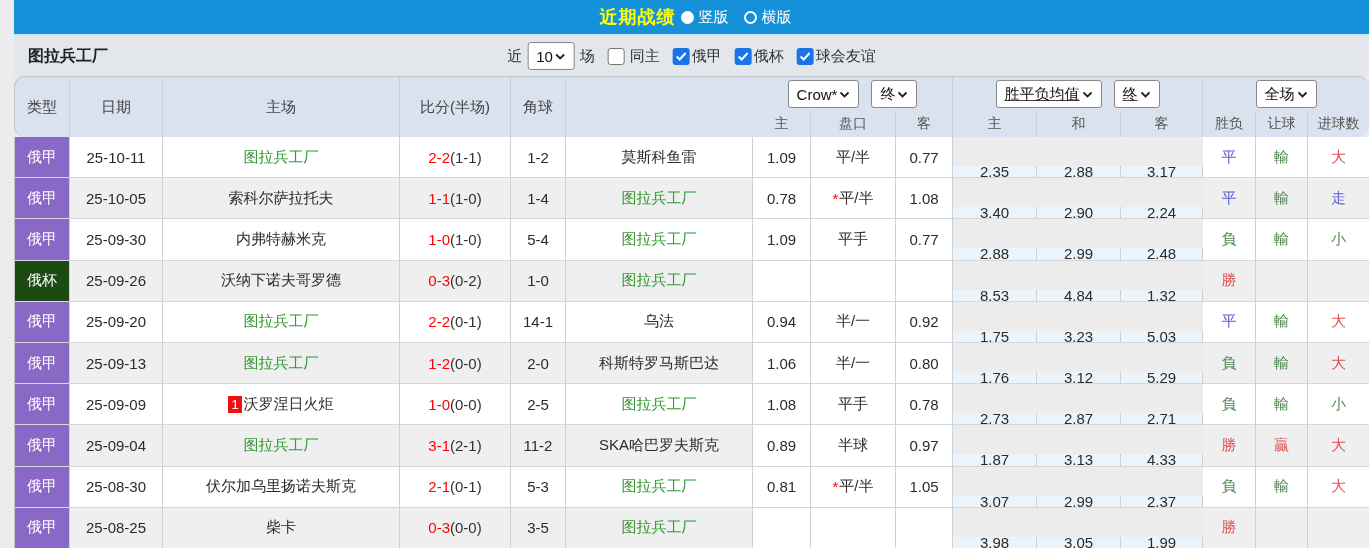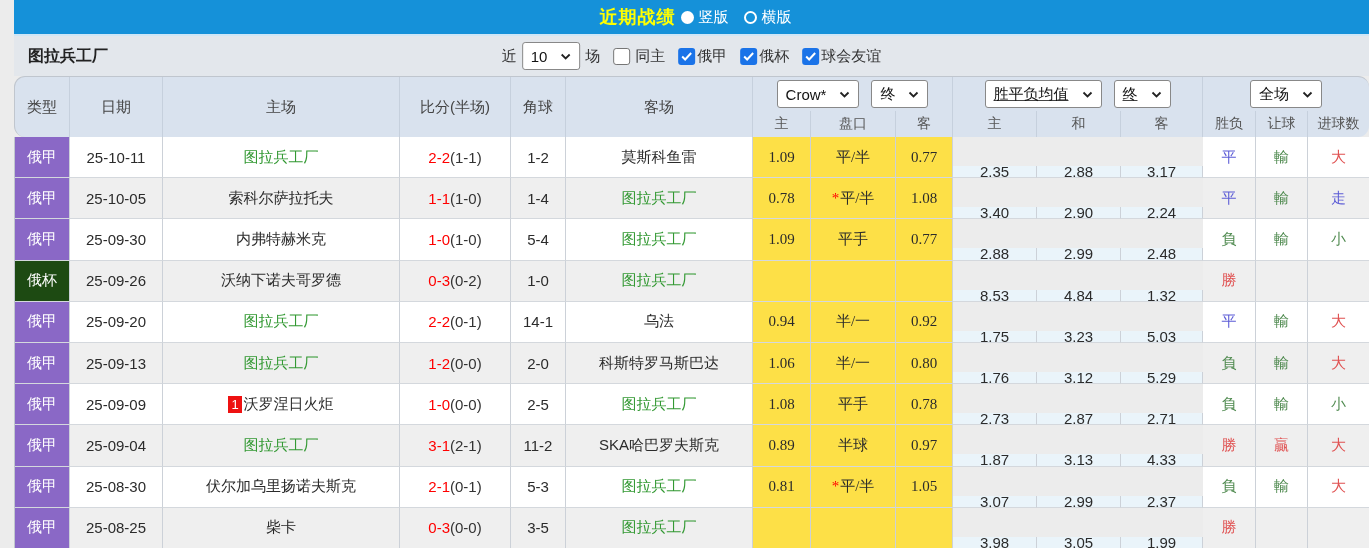--- a/index.html
+++ b/index.html
@@ -12,42 +12,42 @@
   .topbar .title{color:#ffff00;font-weight:bold;font-size:18px;letter-spacing:1px;}
   .topbar .rlabel{color:#ffffff;font-size:15px;}
   .radio{width:13px;height:13px;border-radius:50%;box-sizing:border-box;display:inline-block;cursor:pointer;}
   .radio.on{background:#ffffff;}
   .radio.off{border:2.5px solid #ffffff;background:transparent;margin-left:10px;}
 
   
   .filterbar{height:40px;background:#e3e7ec;position:relative;display:flex;align-items:center;}
   .teamname{font-weight:bold;font-size:16px;color:#222;padding-left:14px;}
   .controls{position:absolute;left:50%;transform:translateX(-50%);display:flex;align-items:center;gap:5px;font-size:15px;color:#333;white-space:nowrap;}
-  .sel{display:inline-flex;align-items:center;gap:13px;background:#fff;border:1px solid #888;
+  .sel{display:inline-flex;align-items:center;gap:2px;background:#fff;border:1px solid #888;
     border-radius:3px;padding:2px 8px;height:22px;font-size:15px;color:#111;cursor:pointer;}
   .cb{width:17px;height:17px;border-radius:3px;box-sizing:border-box;display:inline-flex;
     align-items:center;justify-content:center;cursor:pointer;margin-left:8px;}
   .cb.off{background:#fff;border:1.5px solid #767676;}
   .cb.on{background:#1a73e8;}
   .cb svg{display:block;}
 
   
   .grid{display:grid;grid-template-columns:55px 93px 237px 111px 55px 187px 58px 85px 57px 84px 84px 82px 53px 52px 62px;}
   .thead{background:#d9e2ee;border-top:1px solid #c0c6ce;border-left:1px solid #c0c6ce;box-sizing:border-box;border-radius:11px;}
   .th{display:flex;align-items:center;justify-content:center;border-right:1px solid #c6d0dd;
     box-sizing:border-box;font-size:15px;color:#444;}
   .th.main{grid-row:1 / span 2;height:60px;}
   .th.group{grid-row:1;height:34px;gap:12px;}
   .th.sub{grid-row:2;height:26px;font-size:14px;color:#555;}
   .tbody{border-left:1px solid #c0c6ce;}
   .row{display:grid;grid-template-columns:55px 93px 237px 111px 55px 187px 58px 85px 57px 84px 84px 82px 53px 52px 62px;height:41.2px;}
   .td{display:flex;align-items:center;justify-content:center;border-right:1px solid #ccd1d8;
     border-bottom:1px solid #d4d8dd;box-sizing:border-box;font-size:15px;color:#2b2b2b;background:#fff;white-space:nowrap;overflow:hidden;}
   .row:nth-child(even) .td.plain{background:#efefef;}
-  .td.ah{background:#fde047;font-family:Liberation Serif, serif;}
+  .td.ah{background:#ffffff;}
   .td.eu{background:#eaf4fa;margin-top:29px;}
   .td.type{color:#fff;font-size:15px;}
   .td.type.purple{background:#8a68c6;}
   .td.type.green{background:#1d4a12;}
   .team-green{color:#339933;}
   .score-main{color:#ff0000;}
   .score-half{color:#333;}
   .star{color:#ff0000;margin-right:1px;}
   .rank{background:#ee1111;color:#fff;font-size:13px;padding:0 3px;margin-right:2px;line-height:17px;}
   .t-blue{color:#5c5cd6;}
@@ -100,21 +100,20 @@
       <span style="margin-left:-3px;">球会友谊</span>
     </div>
   </div>
 
   <div class="grid thead">
     <div class="th main">类型</div>
     <div class="th main">日期</div>
     <div class="th main">主场</div>
     <div class="th main">比分(半场)</div>
     <div class="th main">角球</div>
-    <div class="th main">客场</div>
 
     <div class="th group" style="grid-column:7 / span 3;">
       <span class="sel">
         <span>Crow*</span>
         <svg width="11" height="7">
             <path d="M1.5 1.5 L5.5 5.5 L9.5 1.5" stroke="#222" stroke-width="1.8" fill="none"></path>
           </svg>
       </span>
       <span class="sel">
         <span>终</span>

